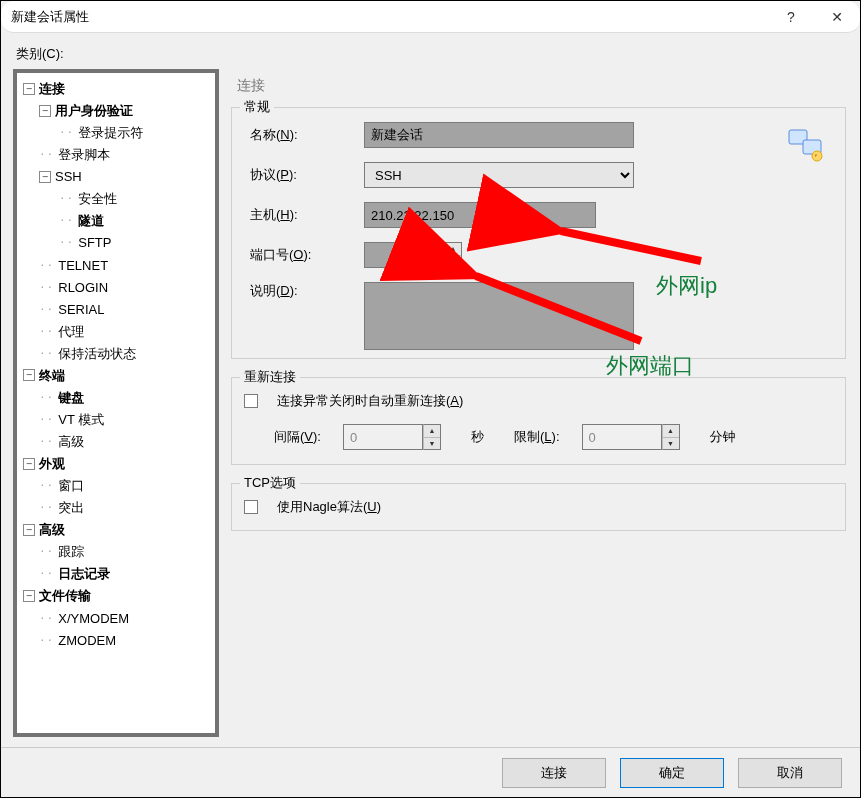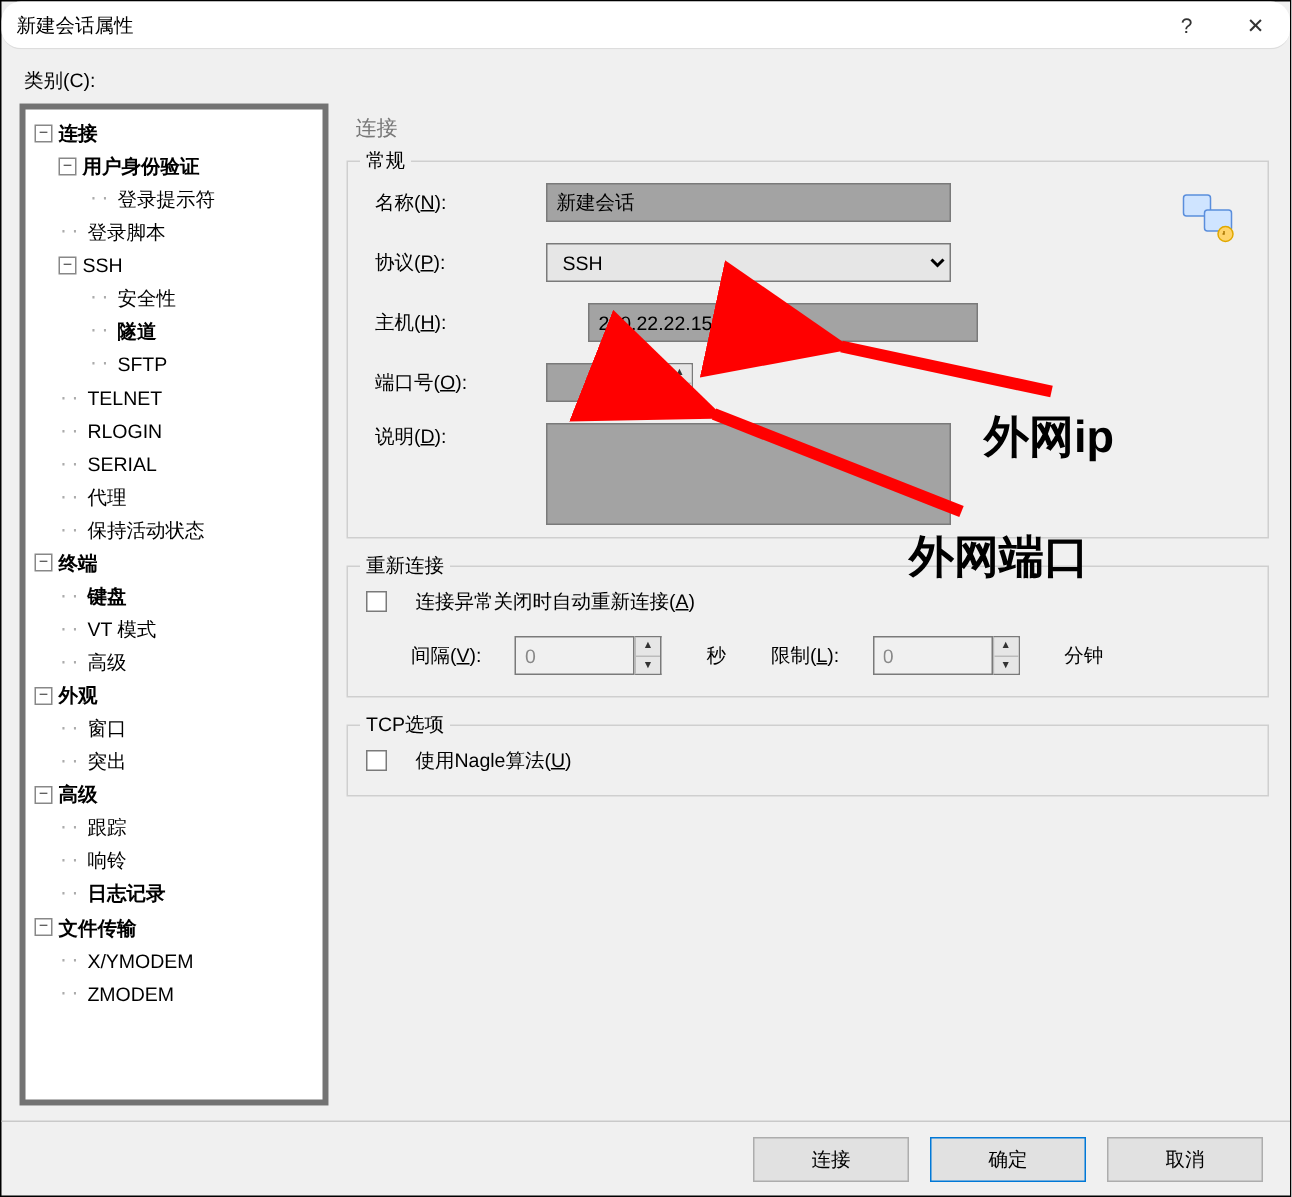--- a/index.html
+++ b/index.html
@@ -129,21 +129,21 @@
     background: #a3a3a3;
     padding: 3px 6px;
     height: 26px;
   }
   textarea { height: 68px; resize: none; }
   select {
     width: 270px;
     background: #e6e6e6;
   }
   .name-input { width: 270px; }
-  .host-input { width: 260px; margin-left: 28px; }
+  .host-input { width: 232px; }
   .port-wrap {
     display: inline-flex;
     align-items: stretch;
   }
   .port-input {
     width: 80px;
     border-right: none;
   }
   .spinner {
     display: flex;
@@ -210,23 +210,23 @@
     align-items: center;
     justify-content: center;
   }
   .btn.default { border: 1px solid #0078d7; }
   
   .annot {
     position: absolute;
     pointer-events: none;
   }
   .annot-text {
-    color: #000000;
-    font-size: 30px;
-    font-weight: 700;
+    color: #15803d;
+    font-size: 22px;
+    font-weight: 400;
     position: absolute;
   }
   u { text-underline-offset: 1px; }
 </style>
 </head>
 <body>
 
 <div class="window">
 
   <div class="titlebar">
@@ -261,21 +261,20 @@
         <li class="lv1"><span class="dots">··</span><span class="lbl bold">键盘</span></li>
         <li class="lv1"><span class="dots">··</span><span class="lbl">VT 模式</span></li>
         <li class="lv1"><span class="dots">··</span><span class="lbl">高级</span></li>
 
         <li class="lv0"><span class="tgl">−</span><span class="lbl bold">外观</span></li>
         <li class="lv1"><span class="dots">··</span><span class="lbl">窗口</span></li>
         <li class="lv1"><span class="dots">··</span><span class="lbl">突出</span></li>
 
         <li class="lv0"><span class="tgl">−</span><span class="lbl bold">高级</span></li>
         <li class="lv1"><span class="dots">··</span><span class="lbl">跟踪</span></li>
-        <li class="lv1"><span class="dots">··</span><span class="lbl">响铃</span></li>
         <li class="lv1"><span class="dots">··</span><span class="lbl bold">日志记录</span></li>
 
         <li class="lv0"><span class="tgl">−</span><span class="lbl bold">文件传输</span></li>
         <li class="lv1"><span class="dots">··</span><span class="lbl">X/YMODEM</span></li>
         <li class="lv1"><span class="dots">··</span><span class="lbl">ZMODEM</span></li>
       </ul>
     </div>
 
     <div class="rightpane">
       <div class="section-header">连接</div>

